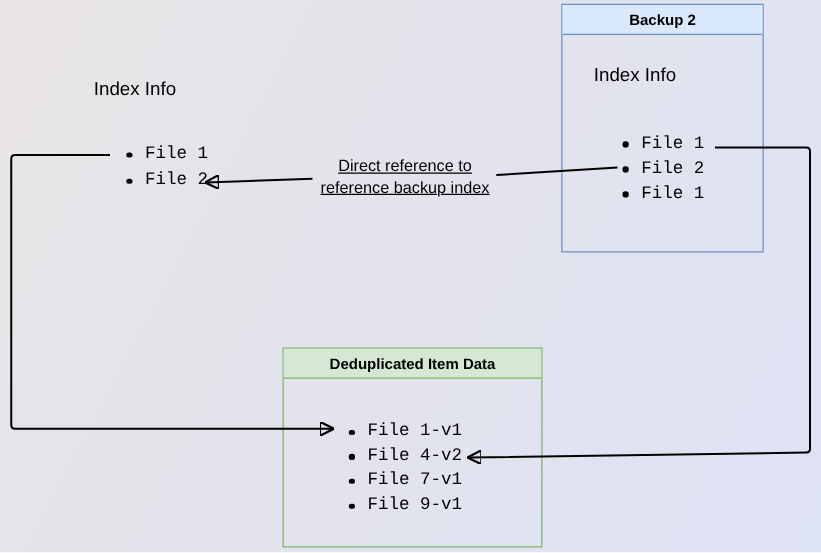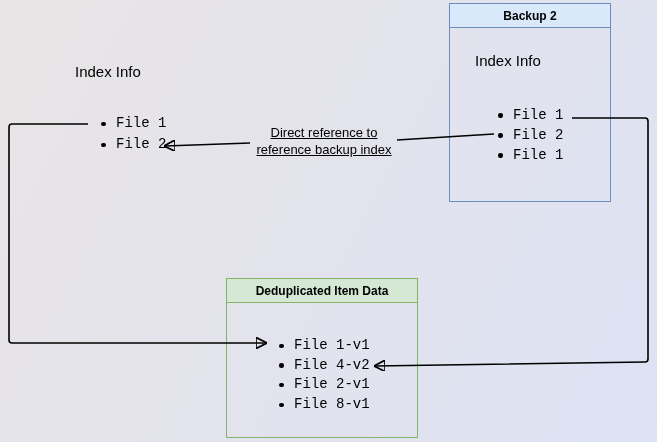--- a/index.html
+++ b/index.html
@@ -29,21 +29,21 @@
     font-weight: bold;
     border-bottom: 1.6px solid;
   }
   .backup-node { border-color: #6c8ebf; }
   .backup-node .node-header { background: #dae8fc; border-bottom-color: #6c8ebf; }
   .dedup-node { border-color: #82b366; }
   .dedup-node .node-header { background: #d5e8d4; border-bottom-color: #82b366; }
 
   #backup1-box { left: 48px; top: 3px;   width: 162px; height: 199px; }
   #backup2-box { left: 449px; top: 3px;  width: 162px; height: 199px; }
-  #dedup-box   { left: 226px; top: 278px; width: 192px; height: 160px; }
+  #dedup-box   { left: 226px; top: 278px; width: 208px; height: 160px; }
 
   .section-label {
     position: absolute;
     font-size: 15px;
     white-space: nowrap;
   }
   #backup1-section { left: 75px; top: 63px; }
   #backup2-section { left: 475px; top: 52px; }
 
   ul.file-list {
@@ -118,22 +118,22 @@
     <li>File 2</li>
     <li>File 1</li>
   </ul>
 
   <div class="node dedup-node" id="dedup-box">
     <div class="node-header">Deduplicated Item Data</div>
   </div>
   <ul class="file-list" id="dedup-list">
     <li>File 1-v1</li>
     <li>File 4-v2</li>
-    <li>File 2-v1</li>
-    <li>File 8-v1</li>
+    <li>File 7-v1</li>
+    <li>File 9-v1</li>
   </ul>
 
   <svg id="edge-layer" viewBox="0 0 657 442" xmlns="http://www.w3.org/2000/svg">
     <defs>
       <marker id="arrowhead" viewBox="0 0 10 10" refX="9" refY="5" markerWidth="7" markerHeight="7" orient="auto-start-reverse">
         <path d="M0,0 L10,5 L0,10 z" fill="#000000" stroke="none"></path>
       </marker>
     </defs>
 
     <path d="M88,124 L12,124 Q9,124 9,127 L9,340 Q9,343 12,343 L266,343" marker-end="url(#arrowhead)"></path>

